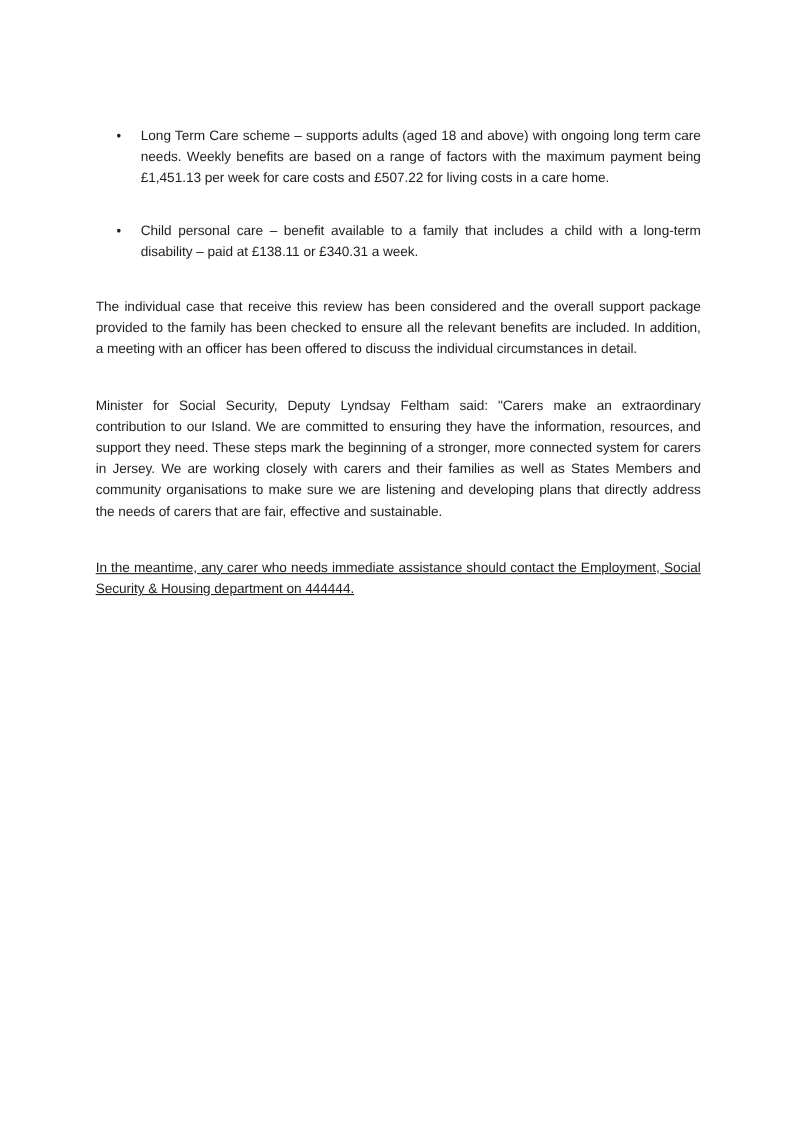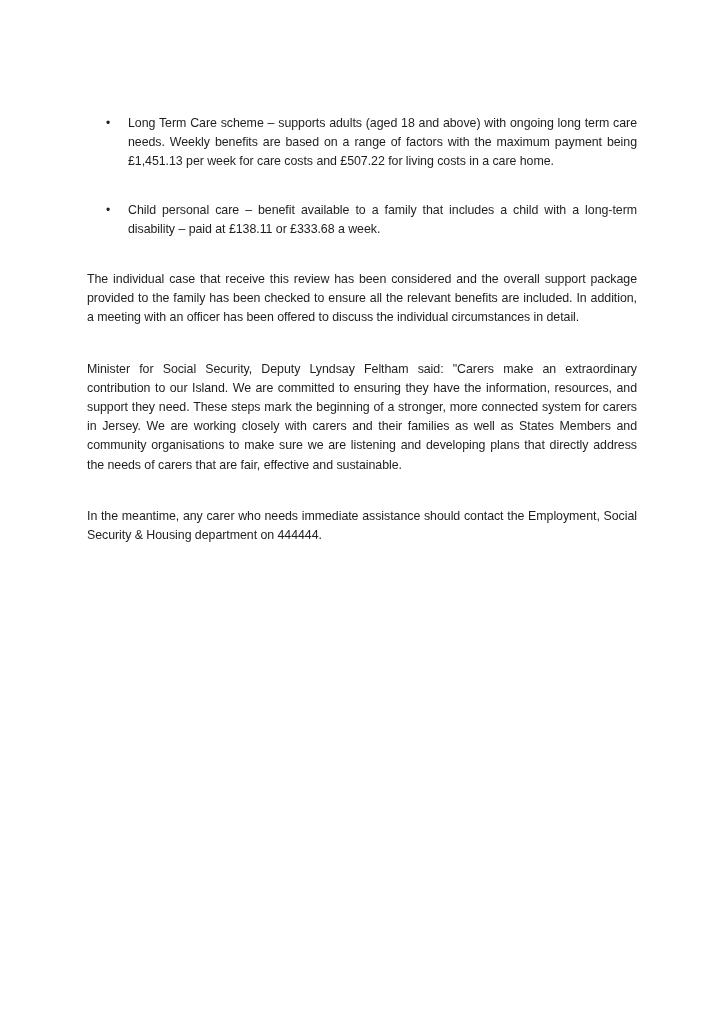--- a/index.html
+++ b/index.html
@@ -44,33 +44,33 @@
       margin-top: 29px;
     }
     .para {
       margin: 0;
       text-align: justify;
     }
     .p1 { margin-top: 27px; }
     .p2 { margin-top: 31px; }
     .p3 { margin-top: 32px; }
     .p4 { margin-top: 31px; }
-    .p5 { margin-top: 32px; }
+    .p5 { margin-top: 32px; text-decoration: underline; }
   </style>
 </head>
 <body>
 
 <div class="page">
   <ul class="bullet-list">
     <li class="bullet-item">
       <span class="bullet">•</span>
       <span>Long Term Care scheme – supports adults (aged 18 and above) with ongoing long term care needs. Weekly benefits are based on a range of factors with the maximum payment being £1,451.13 per week for care costs and £507.22 for living costs in a care home.</span>
     </li>
     <li class="bullet-item">
       <span class="bullet">•</span>
-      <span>Child personal care – benefit available to a family that includes a child with a long-term disability – paid at £138.11 or £333.68 a week.</span>
+      <span>Child personal care – benefit available to a family that includes a child with a long-term disability – paid at £138.11 or £340.31 a week.</span>
     </li>
   </ul>
 
   <p class="para p2">The individual case that receive this review has been considered and the overall support package provided to the family has been checked to ensure all the relevant benefits are included. In addition, a meeting with an officer has been offered to discuss the individual circumstances in detail.</p>
   <p class="para p3">Minister for Social Security, Deputy Lyndsay Feltham said: "Carers make an extraordinary contribution to our Island. We are committed to ensuring they have the information, resources, and support they need. These steps mark the beginning of a stronger, more connected system for carers in Jersey. We are working closely with carers and their families as well as States Members and community organisations to make sure we are listening and developing plans that directly address the needs of carers that are fair, effective and sustainable.</p>
   <p class="para p5">In the meantime, any carer who needs immediate assistance should contact the Employment, Social Security &amp; Housing department on 444444.</p>
 </div>
 
 </body></html>

